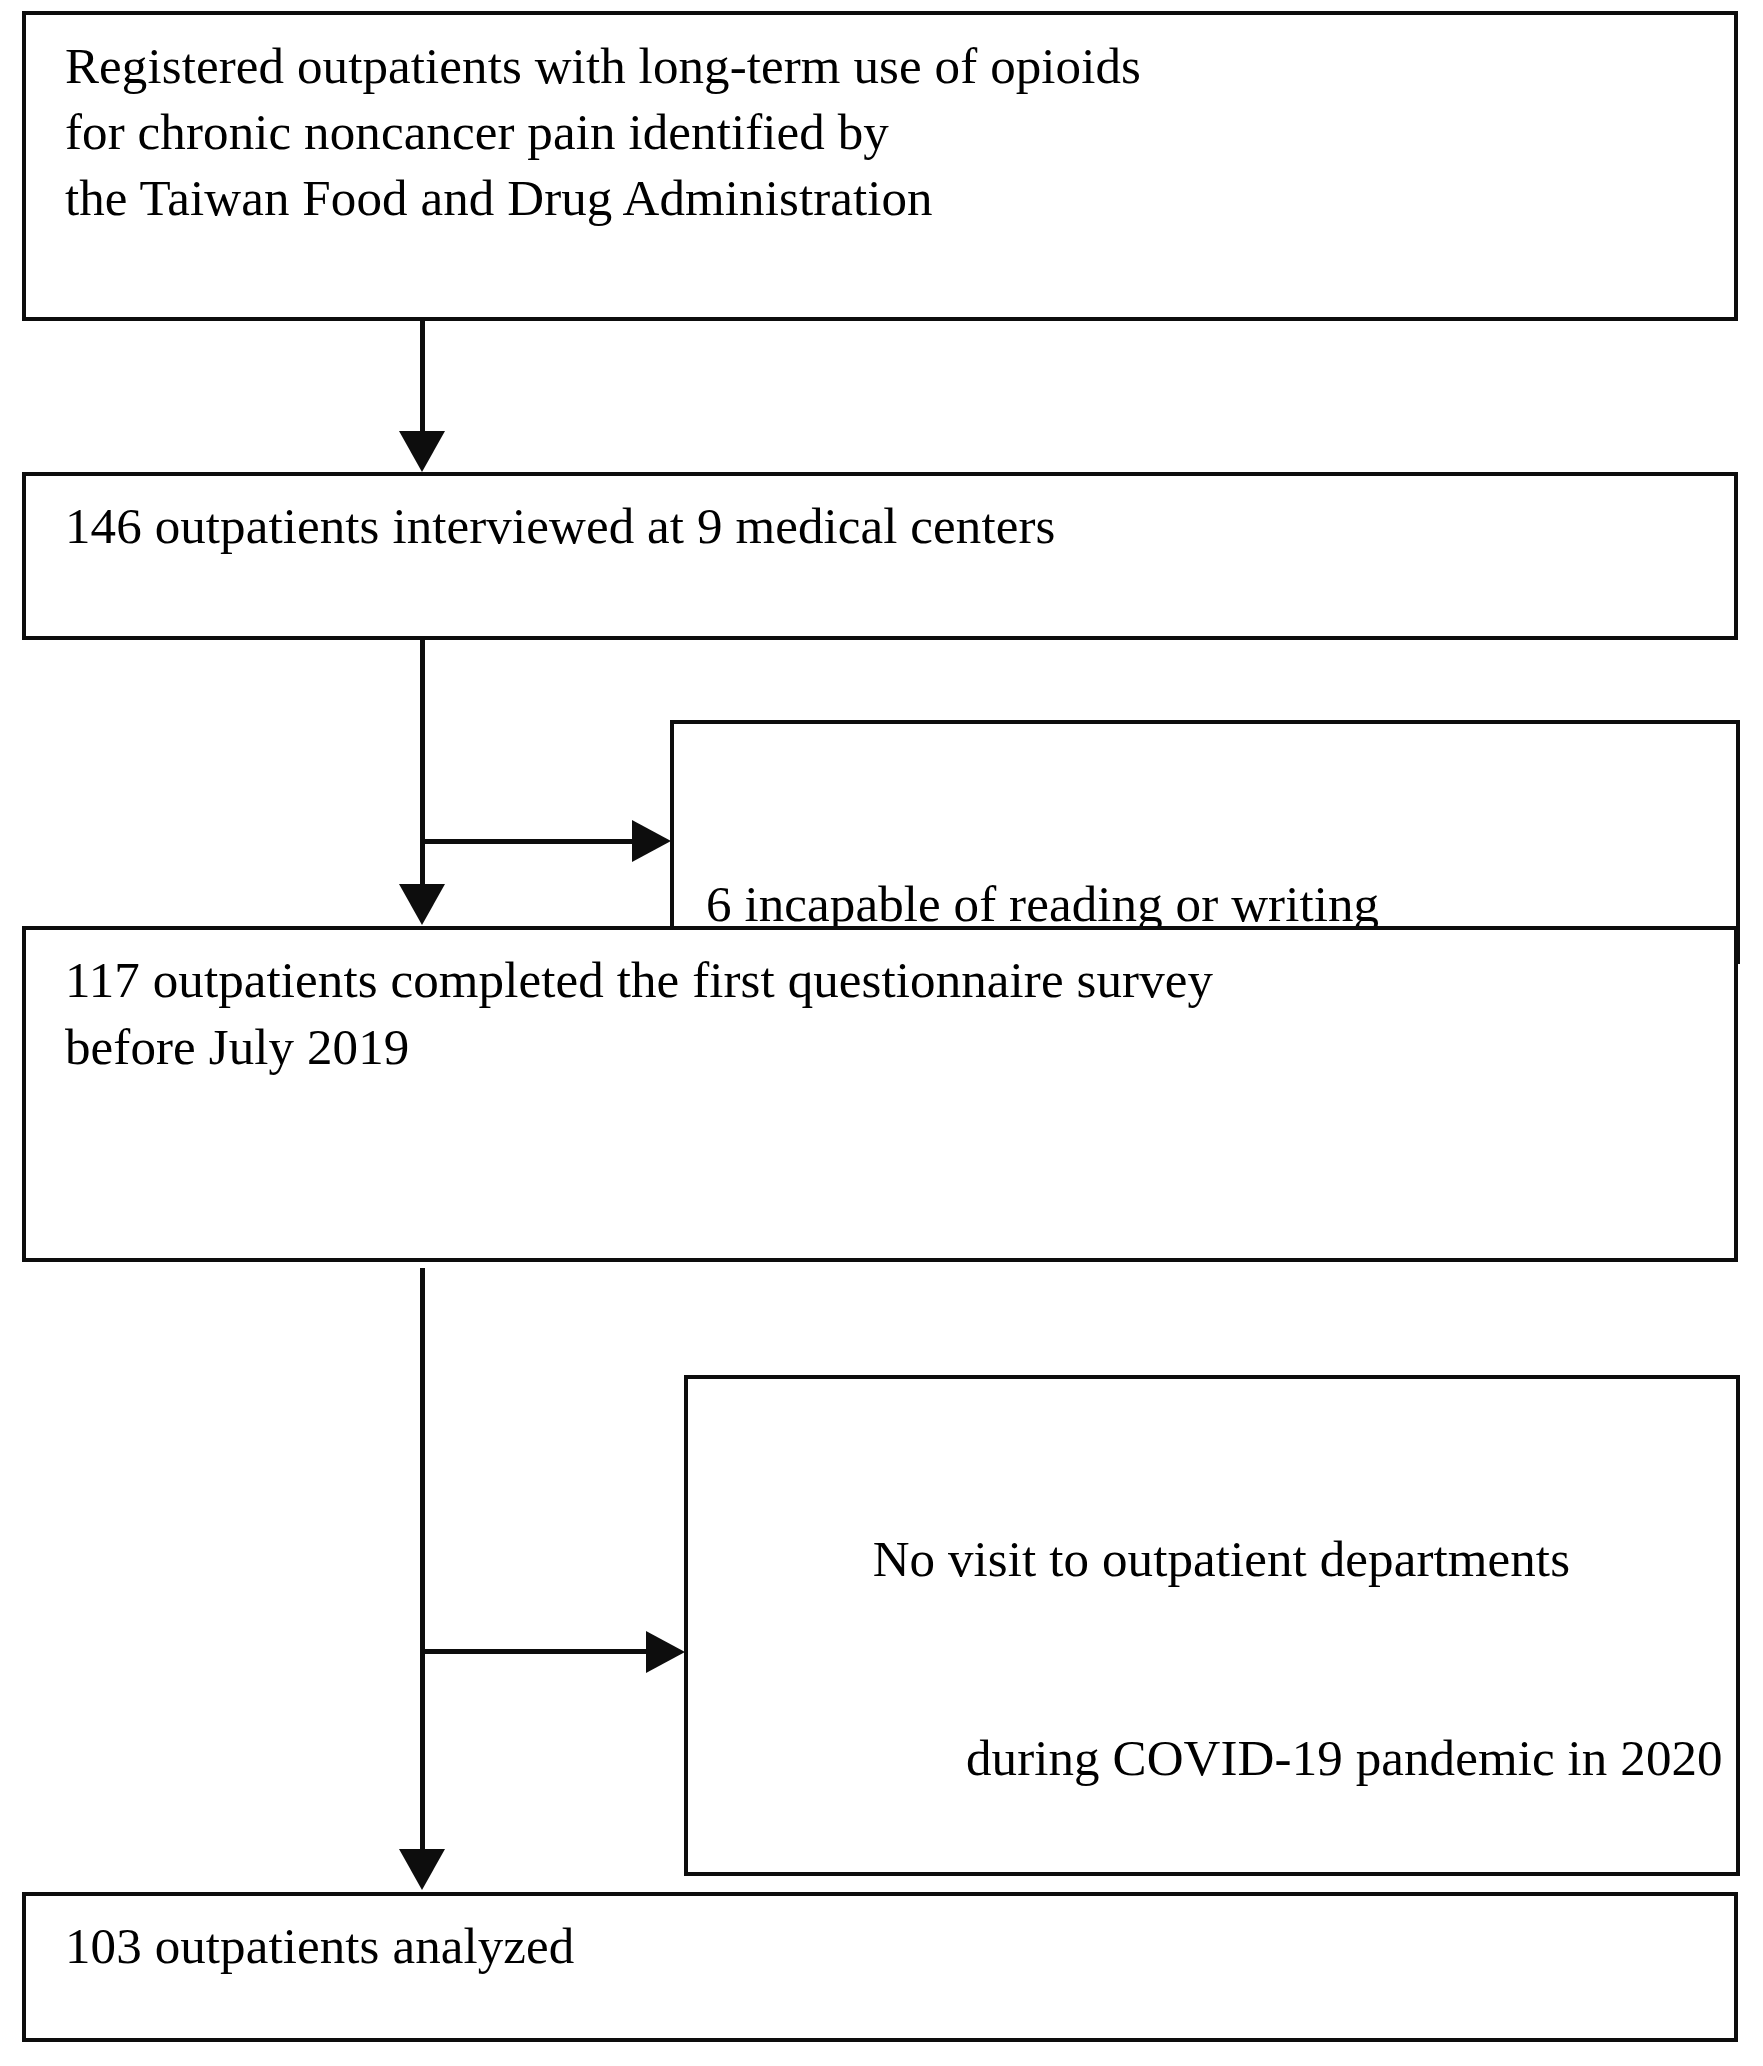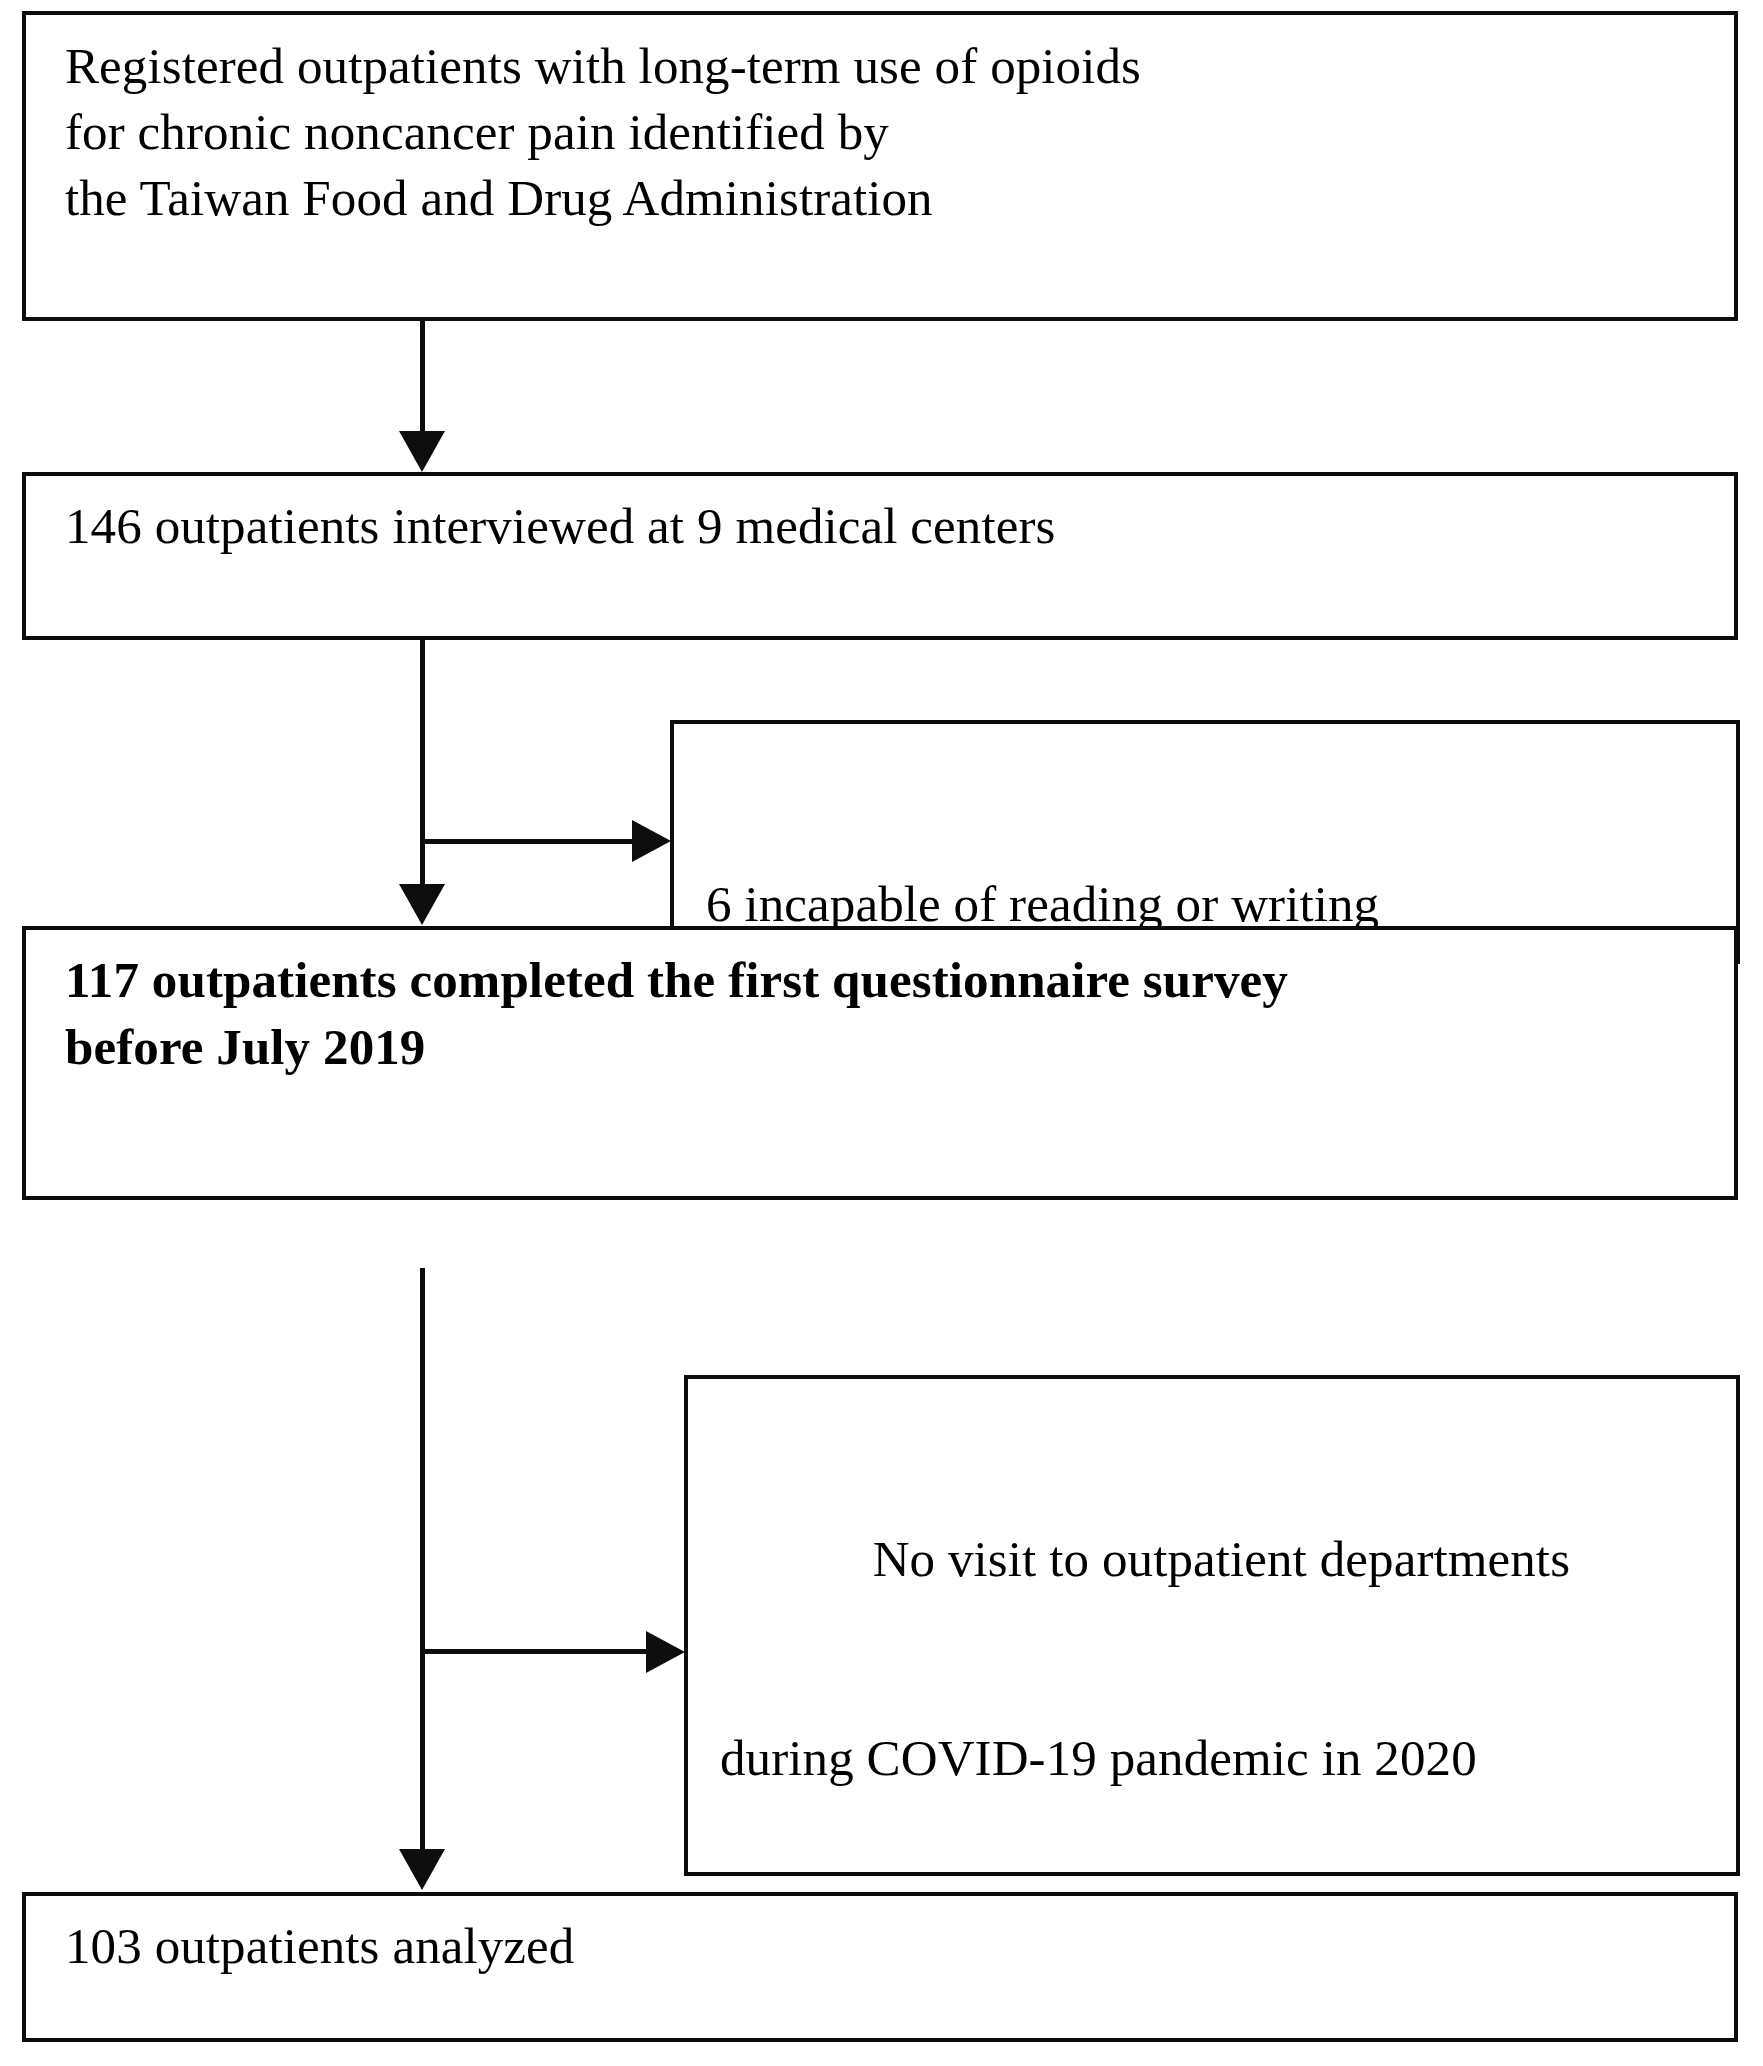--- a/index.html
+++ b/index.html
@@ -88,35 +88,35 @@
   <div class="hline" style="left:420px; top:839px; width:213px;"></div>
   <div class="arrow-right" style="left:632px; top:820px;"></div>
 
   <div class="node" style="left:670px; top:720px; width:1070px; height:244px;padding-left:20px;">
     <div class="node-text" style="left:32px; top:14.6px;">
       <span style="display:block;">6 incapable of reading or writing</span>
       <span style="display:block;">23 declined participation</span>
     </div>
   </div>
 
-  <div class="node" style="left:22px; top:926px; width:1716px; height:274px;font-weight:bold;">
+  <div class="node" style="left:22px; top:926px; width:1716px; height:336px;">
     <div class="node-text">117 outpatients completed the first questionnaire survey
 before July 2019</div>
   </div>
 
   <div class="vline" style="left:420px; top:1268px; height:584px;"></div>
   <div class="arrow-down" style="left:399px; top:1849px;"></div>
 
   <div class="hline" style="left:420px; top:1649px; width:226px;"></div>
   <div class="arrow-right" style="left:646px; top:1631px;"></div>
 
   <div class="node" style="left:684px; top:1375px; width:1056px; height:501px;">
     <div class="node-text" style="left:32px; top:14.6px;">
       <span style="display:block;text-align:center;">No visit to outpatient departments</span>
-      <span style="display:block;">during COVID-19 pandemic in 2020</span>
+      <span style="display:block;text-align:right;">during COVID-19 pandemic in 2020</span>
       <span class="sub">3 died</span>
       
       
     </div>
   </div>
 
   <div class="node" style="left:22px; top:1892px; width:1716px; height:150px;">
     <div class="node-text">103 outpatients analyzed</div>
   </div>
 

